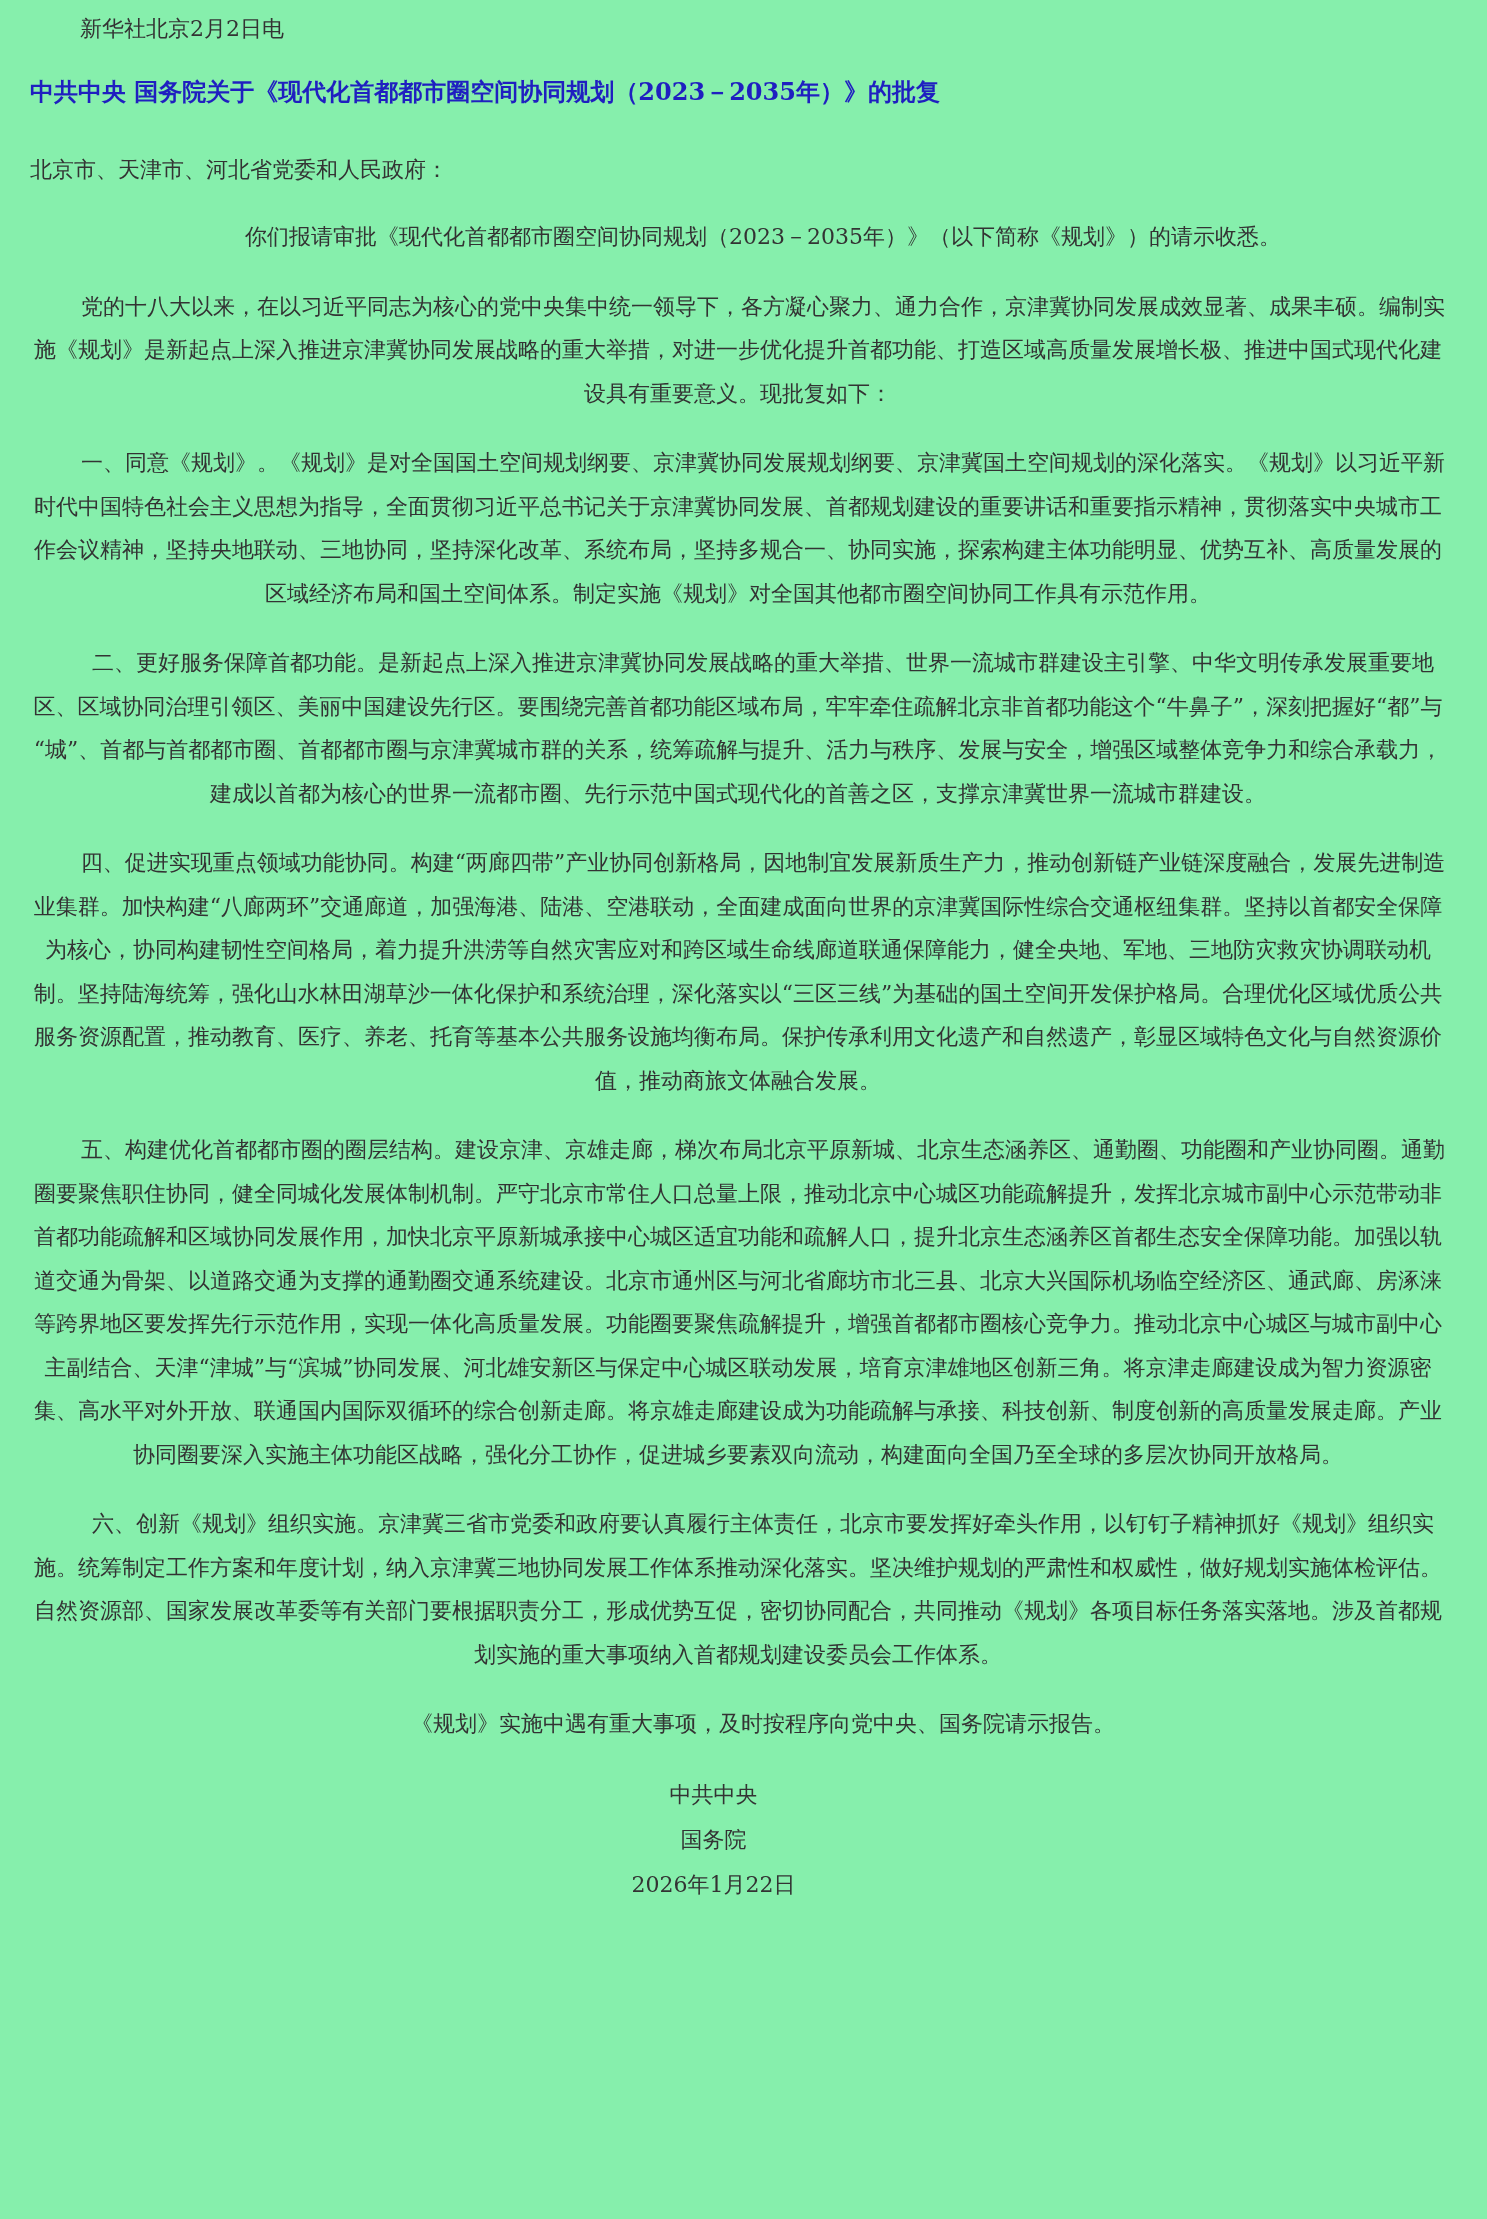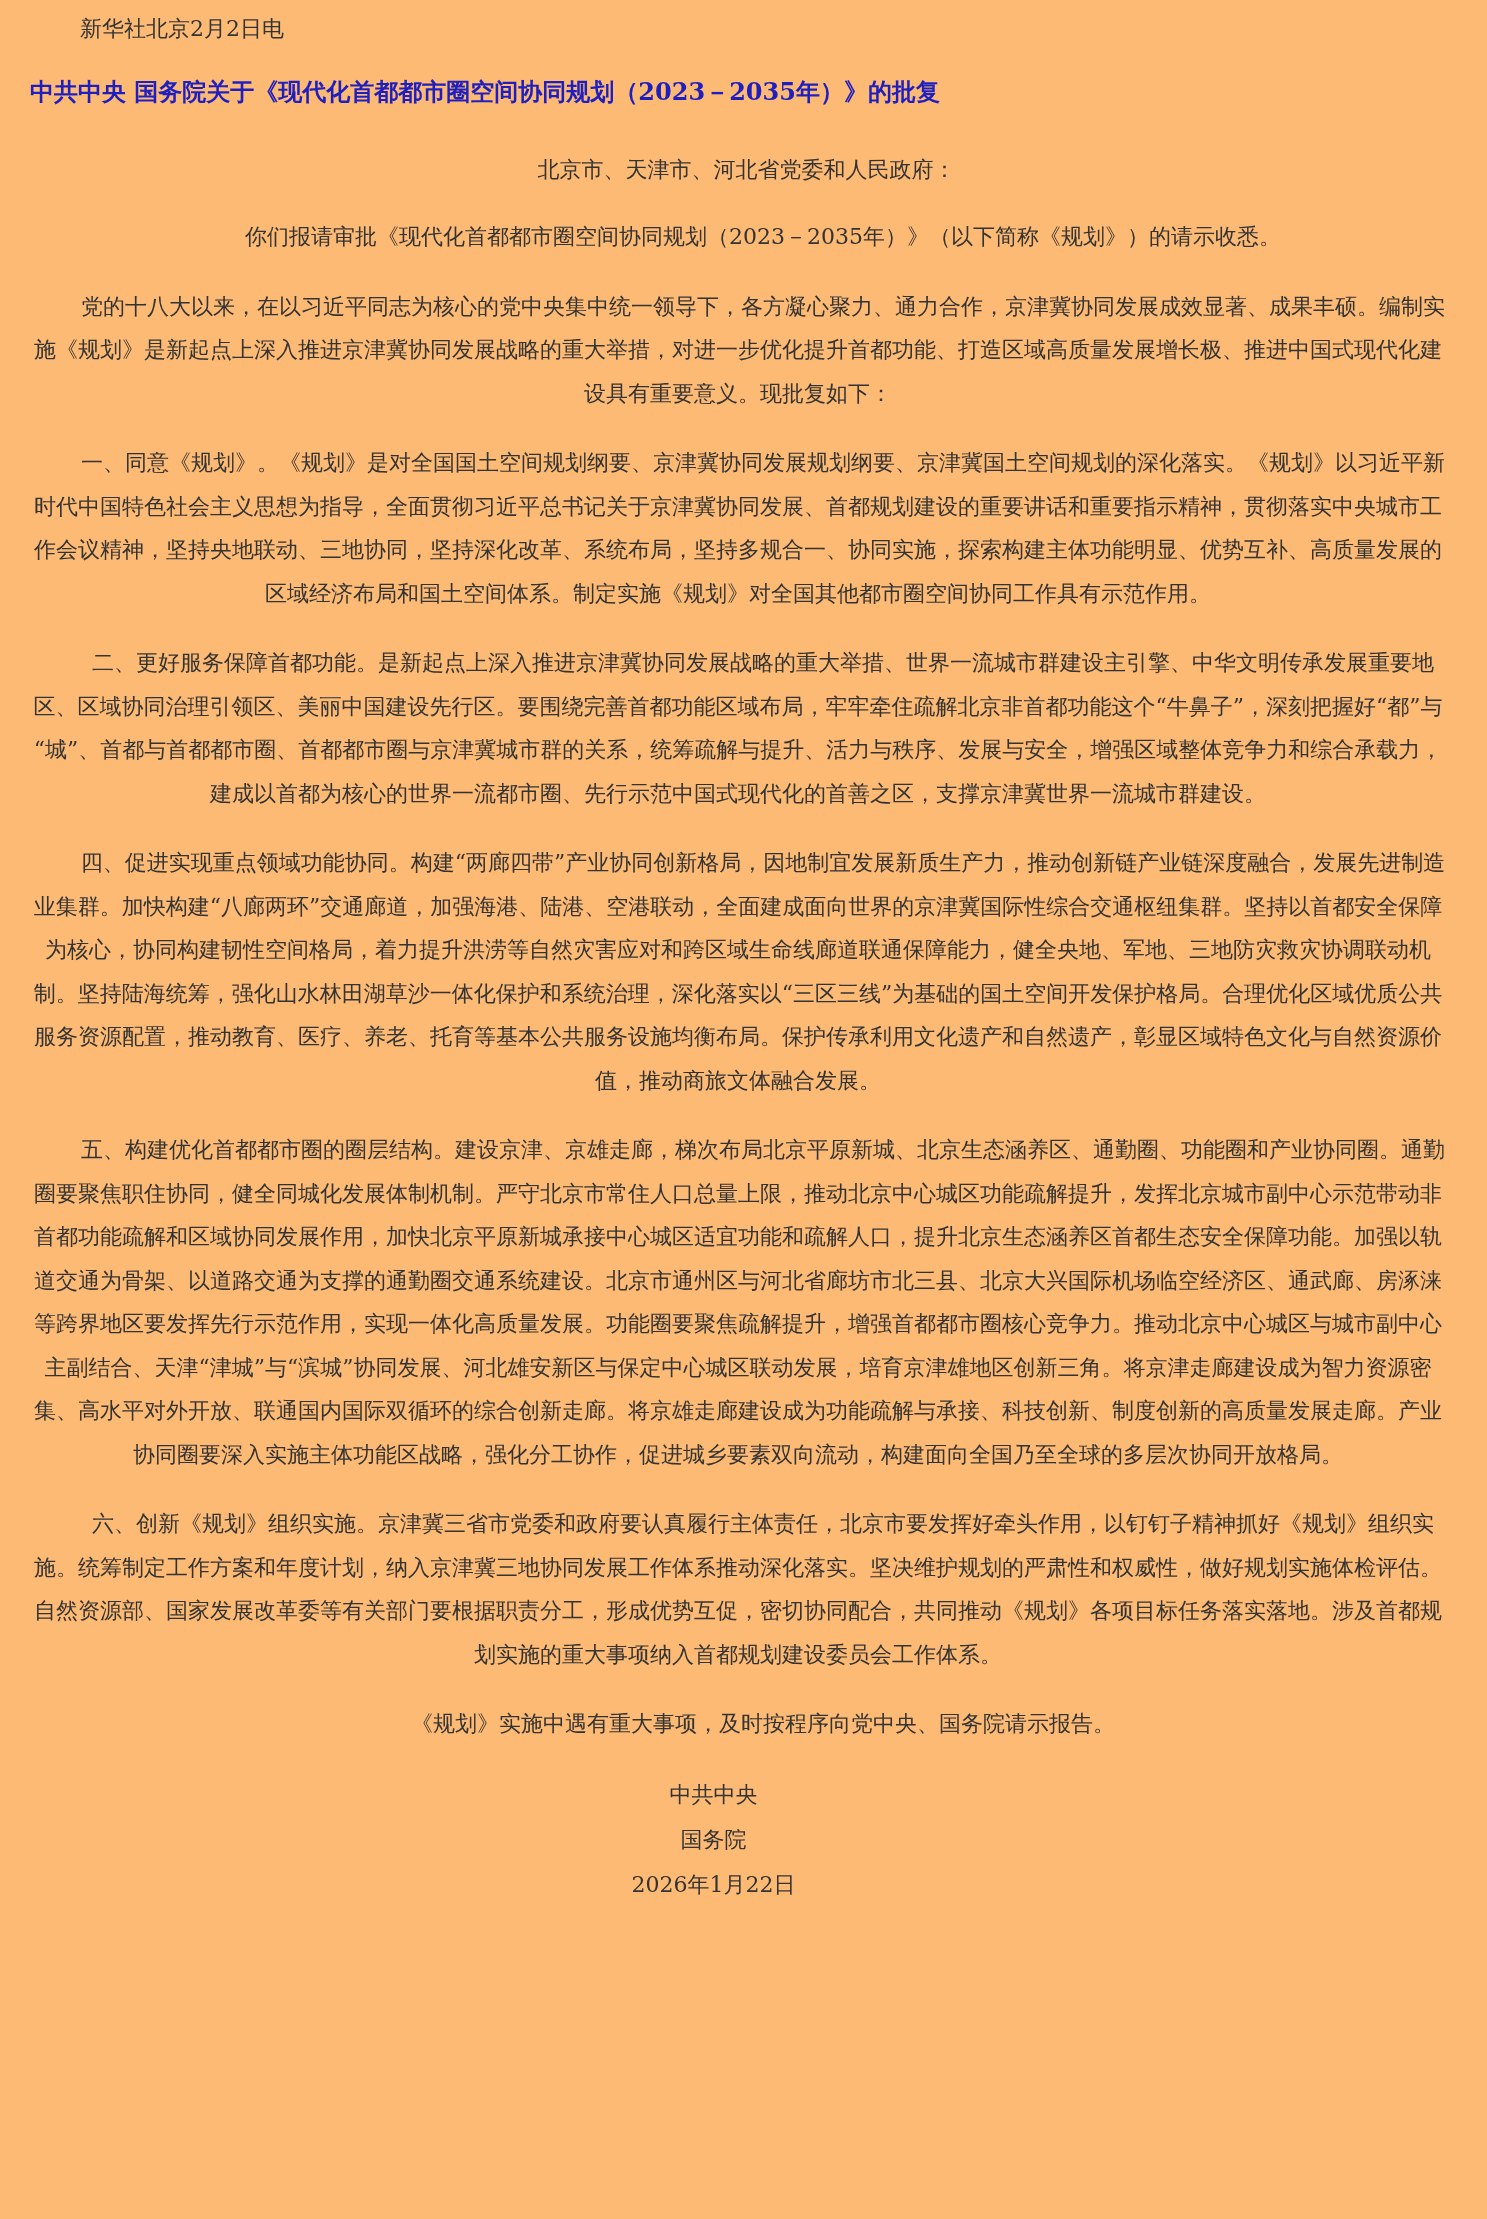--- a/index.html
+++ b/index.html
@@ -6,21 +6,21 @@
     margin: 0;
     padding: 0;
     background: #ffffff;
   }
   .page {
     position: relative;
     width: 1487px;
     height: 2219px;
     box-sizing: border-box;
     padding: 14px 24px 0 30px;
-    background: #fdba74;
+    background: #86efac;
     overflow: hidden;
     font-family: "DejaVu Serif", "Liberation Serif", serif;
     color: #333333;
     font-size: 22px;
   }
   .dateline {
     text-indent: 50px;
     line-height: 30px;
     margin: 0 0 32px 0;
     white-space: nowrap;
@@ -29,21 +29,20 @@
     text-align: left;
     color: #1f1fc0;
     font-weight: bold;
     font-size: 24px;
     line-height: 32px;
     margin: 0 0 40px 0;
   }
   .salutation {
     line-height: 43px;
     margin: 0 0 24px 0;
-    text-align: center;
   }
   .body-para {
     margin: 0 17px 26px 0;
     line-height: 43.5px;
     text-indent: 50px;
     text-align: center;
   }
   .signature {
     margin-top: 22px;
     text-align: center;

